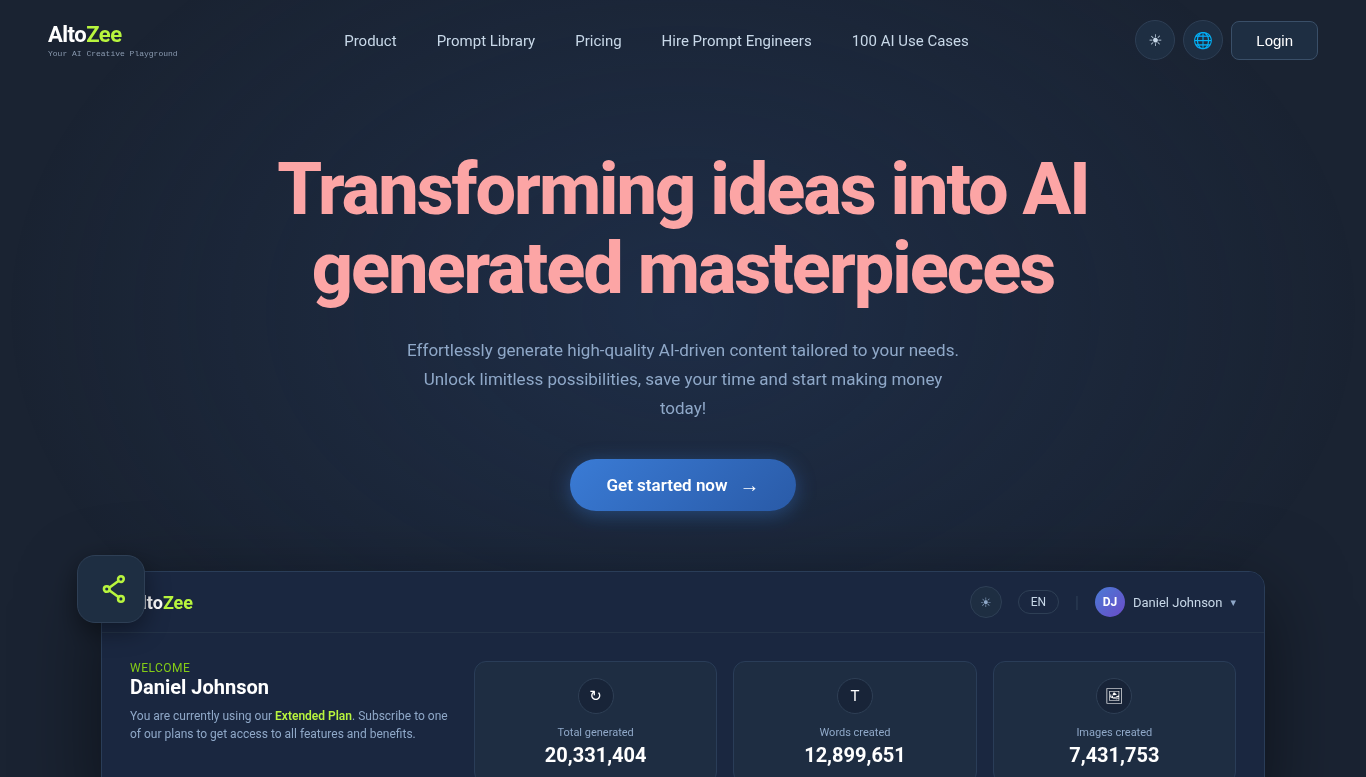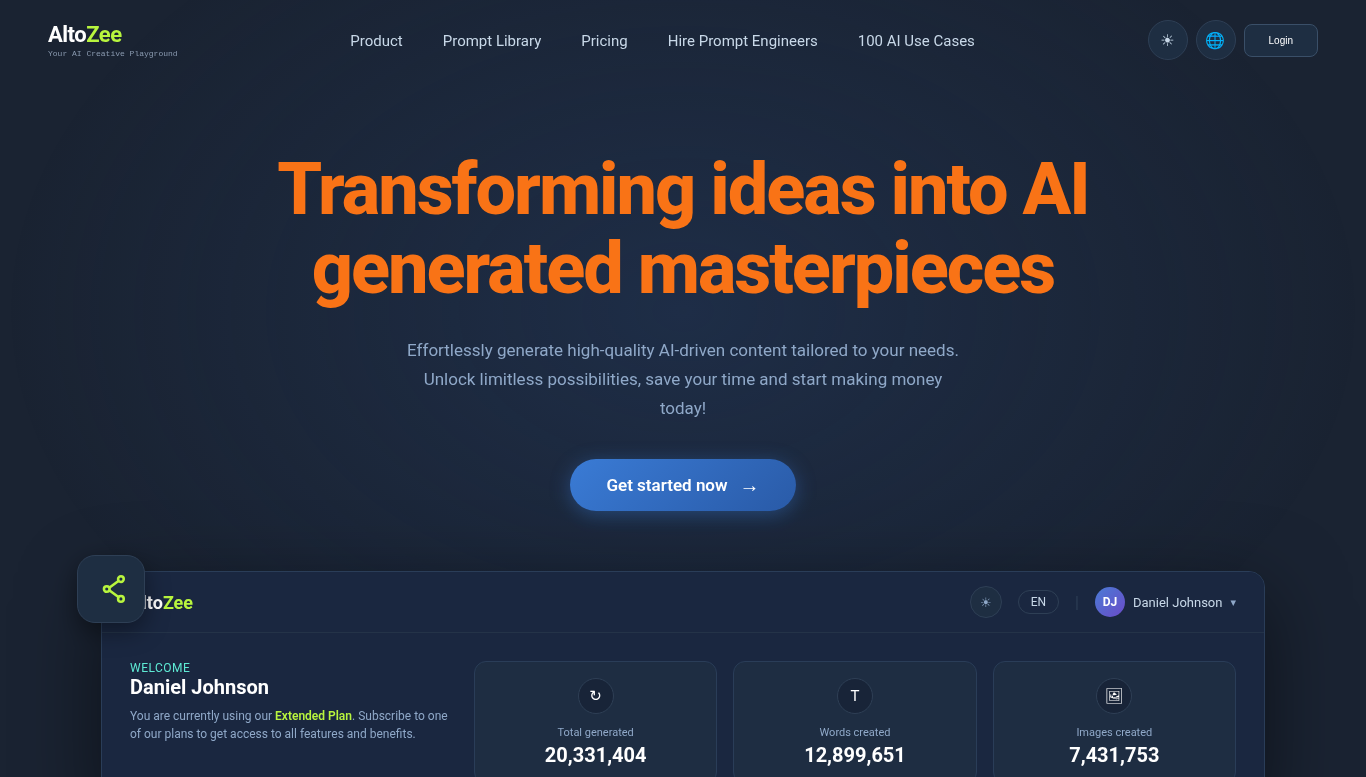--- a/index.html
+++ b/index.html
@@ -81,40 +81,40 @@
       color: #c8d8e8;
       font-size: 16px;
     }
 
     .login-btn {
       padding: 10px 24px;
       border-radius: 8px;
       border: 1px solid #3a4f68;
       background: #1e2e42;
       color: #ffffff;
-      font-size: 10px;
+      font-size: 15px;
       font-weight: 500;
       cursor: pointer;
     }
 
     
     .hero {
       text-align: center;
       padding: 70px 48px 60px;
       position: relative;
     }
 
     .hero-title {
       font-size: 72px;
       font-weight: 800;
       line-height: 1.1;
       letter-spacing: -2px;
       max-width: 900px;
       margin: 0 auto 28px;
-      color: #f97316;
+      color: #fca5a5;
     }
 
     .hero-subtitle {
       font-size: 17px;
       color: #8fa8c8;
       line-height: 1.7;
       max-width: 560px;
       margin: 0 auto 36px;
     }
 
@@ -262,21 +262,21 @@
     .dash-sidebar-col {
       flex: 0 0 320px;
     }
 
     .dash-welcome {
       margin-bottom: 4px;
     }
 
     .dash-welcome-label {
       font-size: 12px;
-      color: #5eead4;
+      color: #84cc16;
       text-transform: uppercase;
       letter-spacing: 0.5px;
     }
 
     .dash-welcome-name {
       font-size: 20px;
       font-weight: 700;
       color: #ffffff;
     }
 

